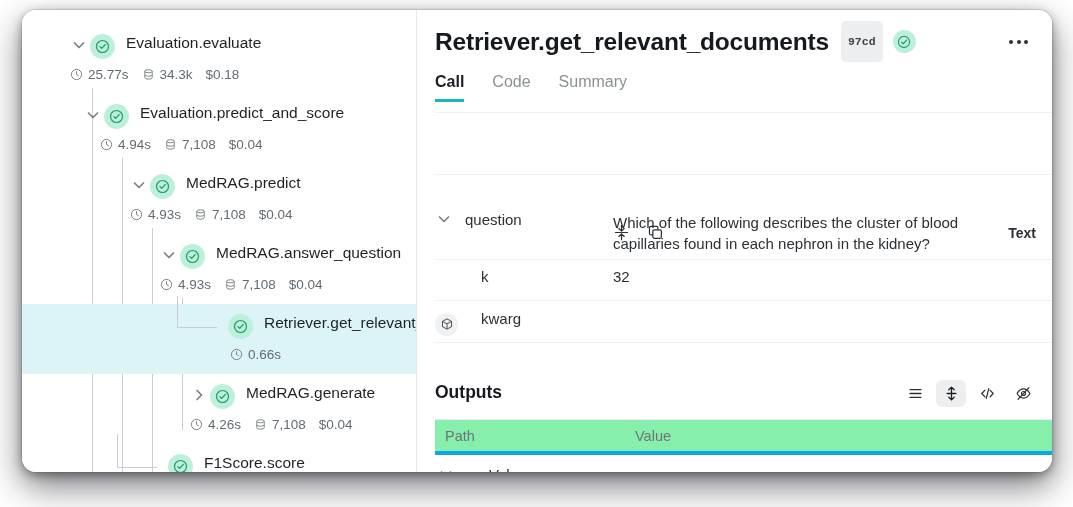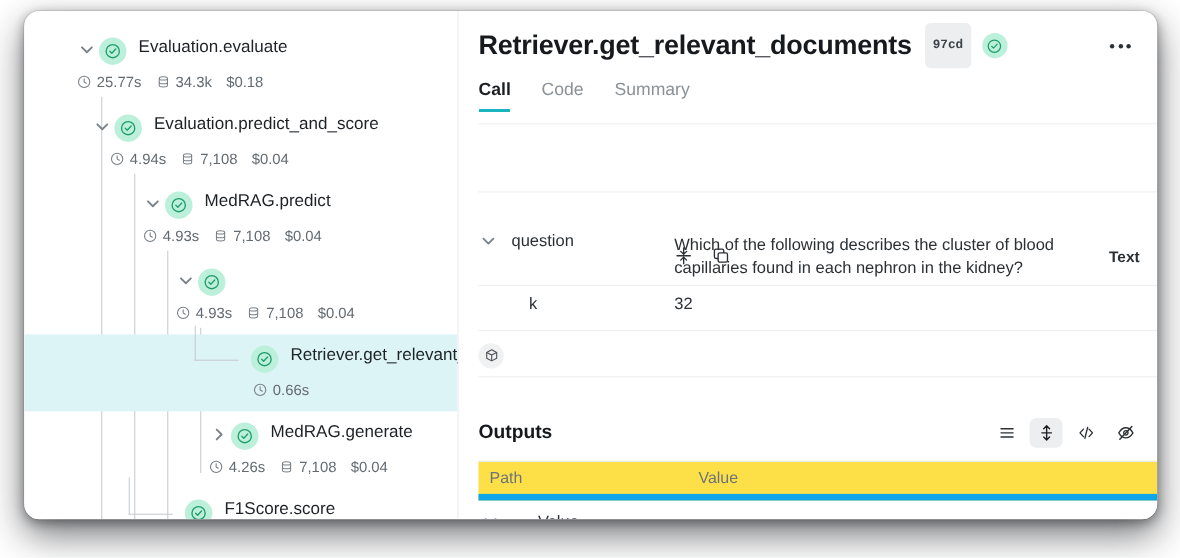--- a/index.html
+++ b/index.html
@@ -89,22 +89,22 @@
   .tb-ico { cursor: pointer; display: flex; align-items: center; }
   .textlab { margin-left: auto; font-size: 14px; color: #2b3035; font-weight: 600; padding-right: 16px; }
 
   .qtext { font-size: 15px; color: #2b3035; line-height: 1.42; max-width: 378px; }
 
   .outputs-title { position: absolute; left: 18px; top: 372px; font-size: 17.5px; font-weight: 700; color: #16191d; }
   .out-icons { position: absolute; right: 14px; top: 370px; display: flex; align-items: center; gap: 6px; }
   .oi { width: 30px; height: 27px; border-radius: 6px; display: flex; align-items: center; justify-content: center; cursor: pointer; }
   .oi.on { background: #eceef0; }
 
-  .tblhead { position: absolute; left: 18px; right: 0; top: 409px; height: 36px; background: #fde047;
-             border-top: 1px solid #e9ebed; border-bottom: 6px solid #0ea5e9; display: flex; align-items: center; }
+  .tblhead { position: absolute; left: 18px; right: 0; top: 409px; height: 36px; background: #86efac;
+             border-top: 1px solid #e9ebed; border-bottom: 4px solid #0ea5e9; display: flex; align-items: center; }
   .th { font-size: 14.5px; color: #6c747b; }
   .th.path { width: 200px; flex: 0 0 200px; padding-left: 10px; }
 
   .tblrow { position: absolute; left: 18px; right: 0; top: 452px; height: 24px; display: flex; align-items: center; }
   .tblrow .cellkey { margin-left: 32px; font-size: 15px; color: #2b3035; }
 </style>
 </head>
 <body>
 
 <div class="stage">
@@ -234,20 +234,21 @@
             <svg width="16" height="16" viewBox="0 0 16 16">
                 <path d="M3.5 6 L8 10.5 L12.5 6" fill="none" stroke="#7b838a" stroke-width="1.7" stroke-linecap="round" stroke-linejoin="round"></path>
               </svg>
           </span>
           <span class="okbadge">
             <svg width="15" height="15" viewBox="0 0 16 16">
                 <circle cx="8" cy="8" r="6.4" fill="none" stroke="#1f9d6a" stroke-width="1.3"></circle>
                 <path d="M5.2 8.1 L7.1 10 L10.9 5.9" fill="none" stroke="#1f9d6a" stroke-width="1.3" stroke-linecap="round" stroke-linejoin="round"></path>
               </svg>
           </span>
+          <span class="node-label">MedRAG.answer_question</span>
         </div>
         <div class="row-meta" style="left:138px;">
           <span class="meta-item">
             <svg width="13" height="13" viewBox="0 0 16 16">
                 <circle cx="8" cy="8" r="6.3" fill="none" stroke="#767e85" stroke-width="1.2"></circle>
                 <path d="M8 4.4 V8 L10.4 9.5" fill="none" stroke="#767e85" stroke-width="1.2" stroke-linecap="round"></path>
               </svg>
             <span>4.93s</span>
           </span>
           <span class="meta-item">
@@ -407,20 +408,24 @@
         </div>
       </div>
       <div class="hr" style="top:249px;"></div>
 
       <div class="kvrow" style="top:258px; height:24px;">
         <div class="kv-key" style="padding-left:46px;">k</div>
         <div class="kv-val">32</div>
       </div>
       <div class="hr" style="top:290px;"></div>
 
+      <div class="kvrow" style="top:300px; height:24px;">
+        <div class="kv-key" style="padding-left:46px;">kwarg</div>
+        <div class="kv-val"></div>
+      </div>
       <div class="hr" style="top:332px;"></div>
 
       <div class="outputs-title">Outputs</div>
       <div class="out-icons">
         <span class="oi">
           <svg width="17" height="17" viewBox="0 0 18 18">
               <path d="M3.2 5 H14.8 M3.2 9 H14.8 M3.2 13 H14.8" fill="none" stroke="#2b3035" stroke-width="1.35" stroke-linecap="round"></path>
             </svg>
         </span>
         <span class="oi on">

